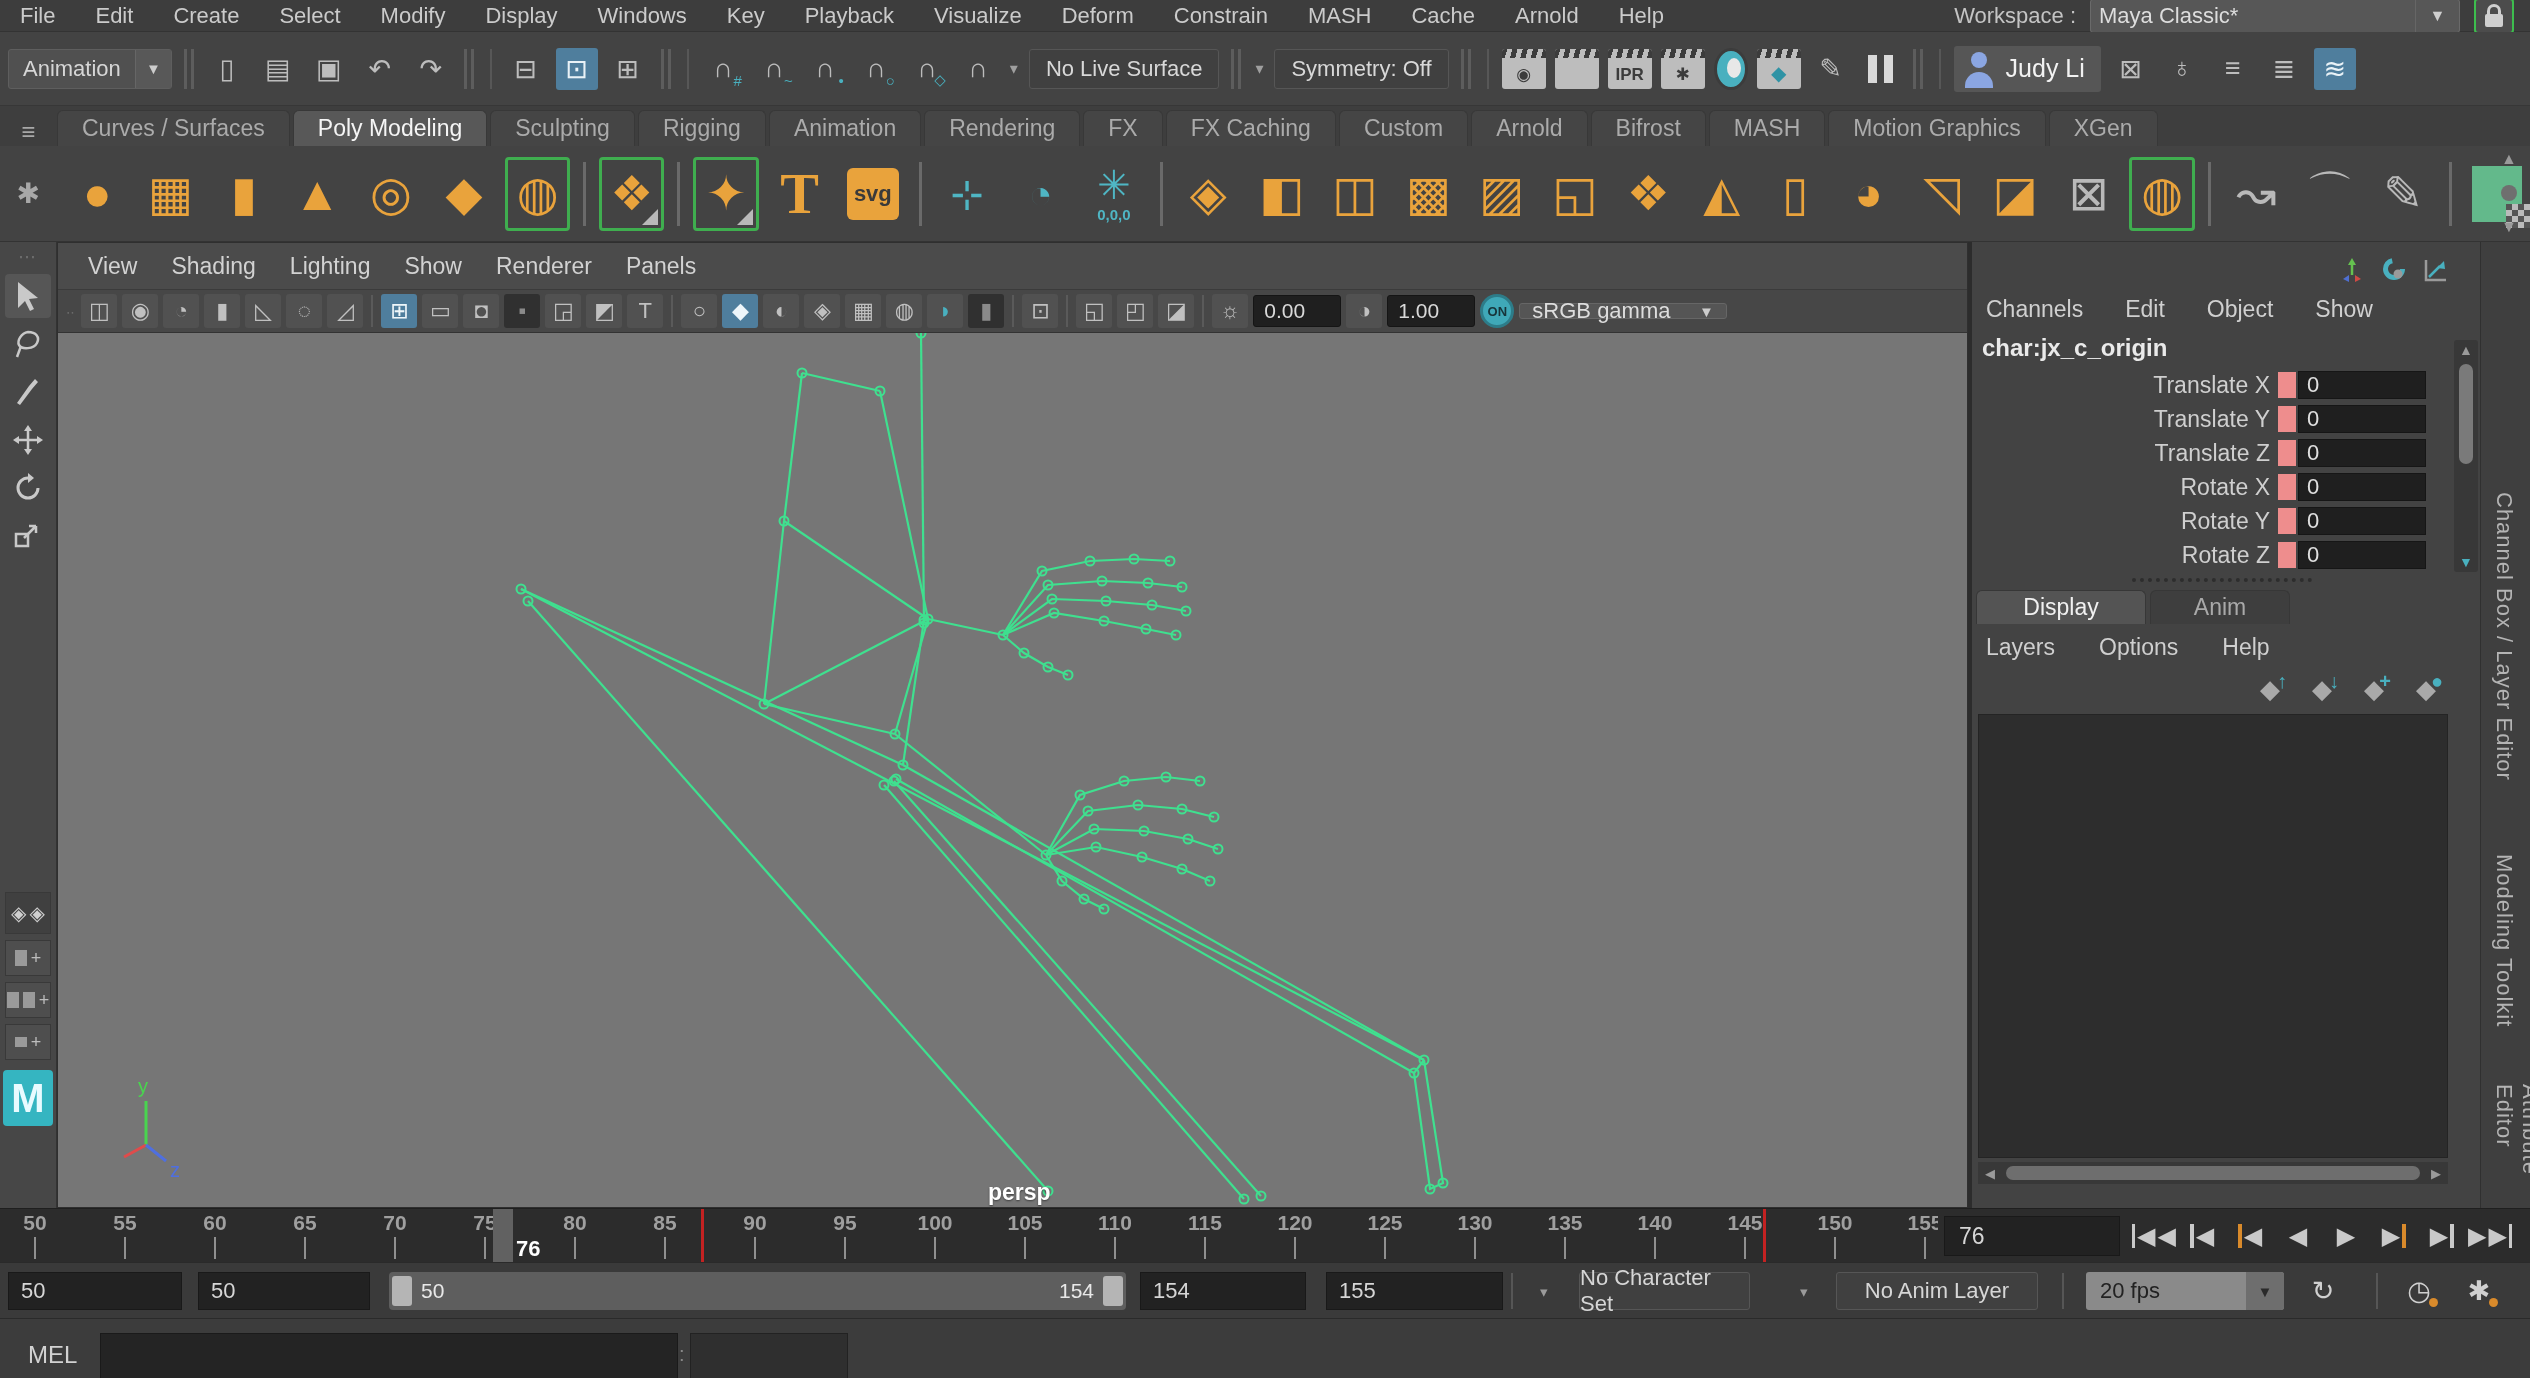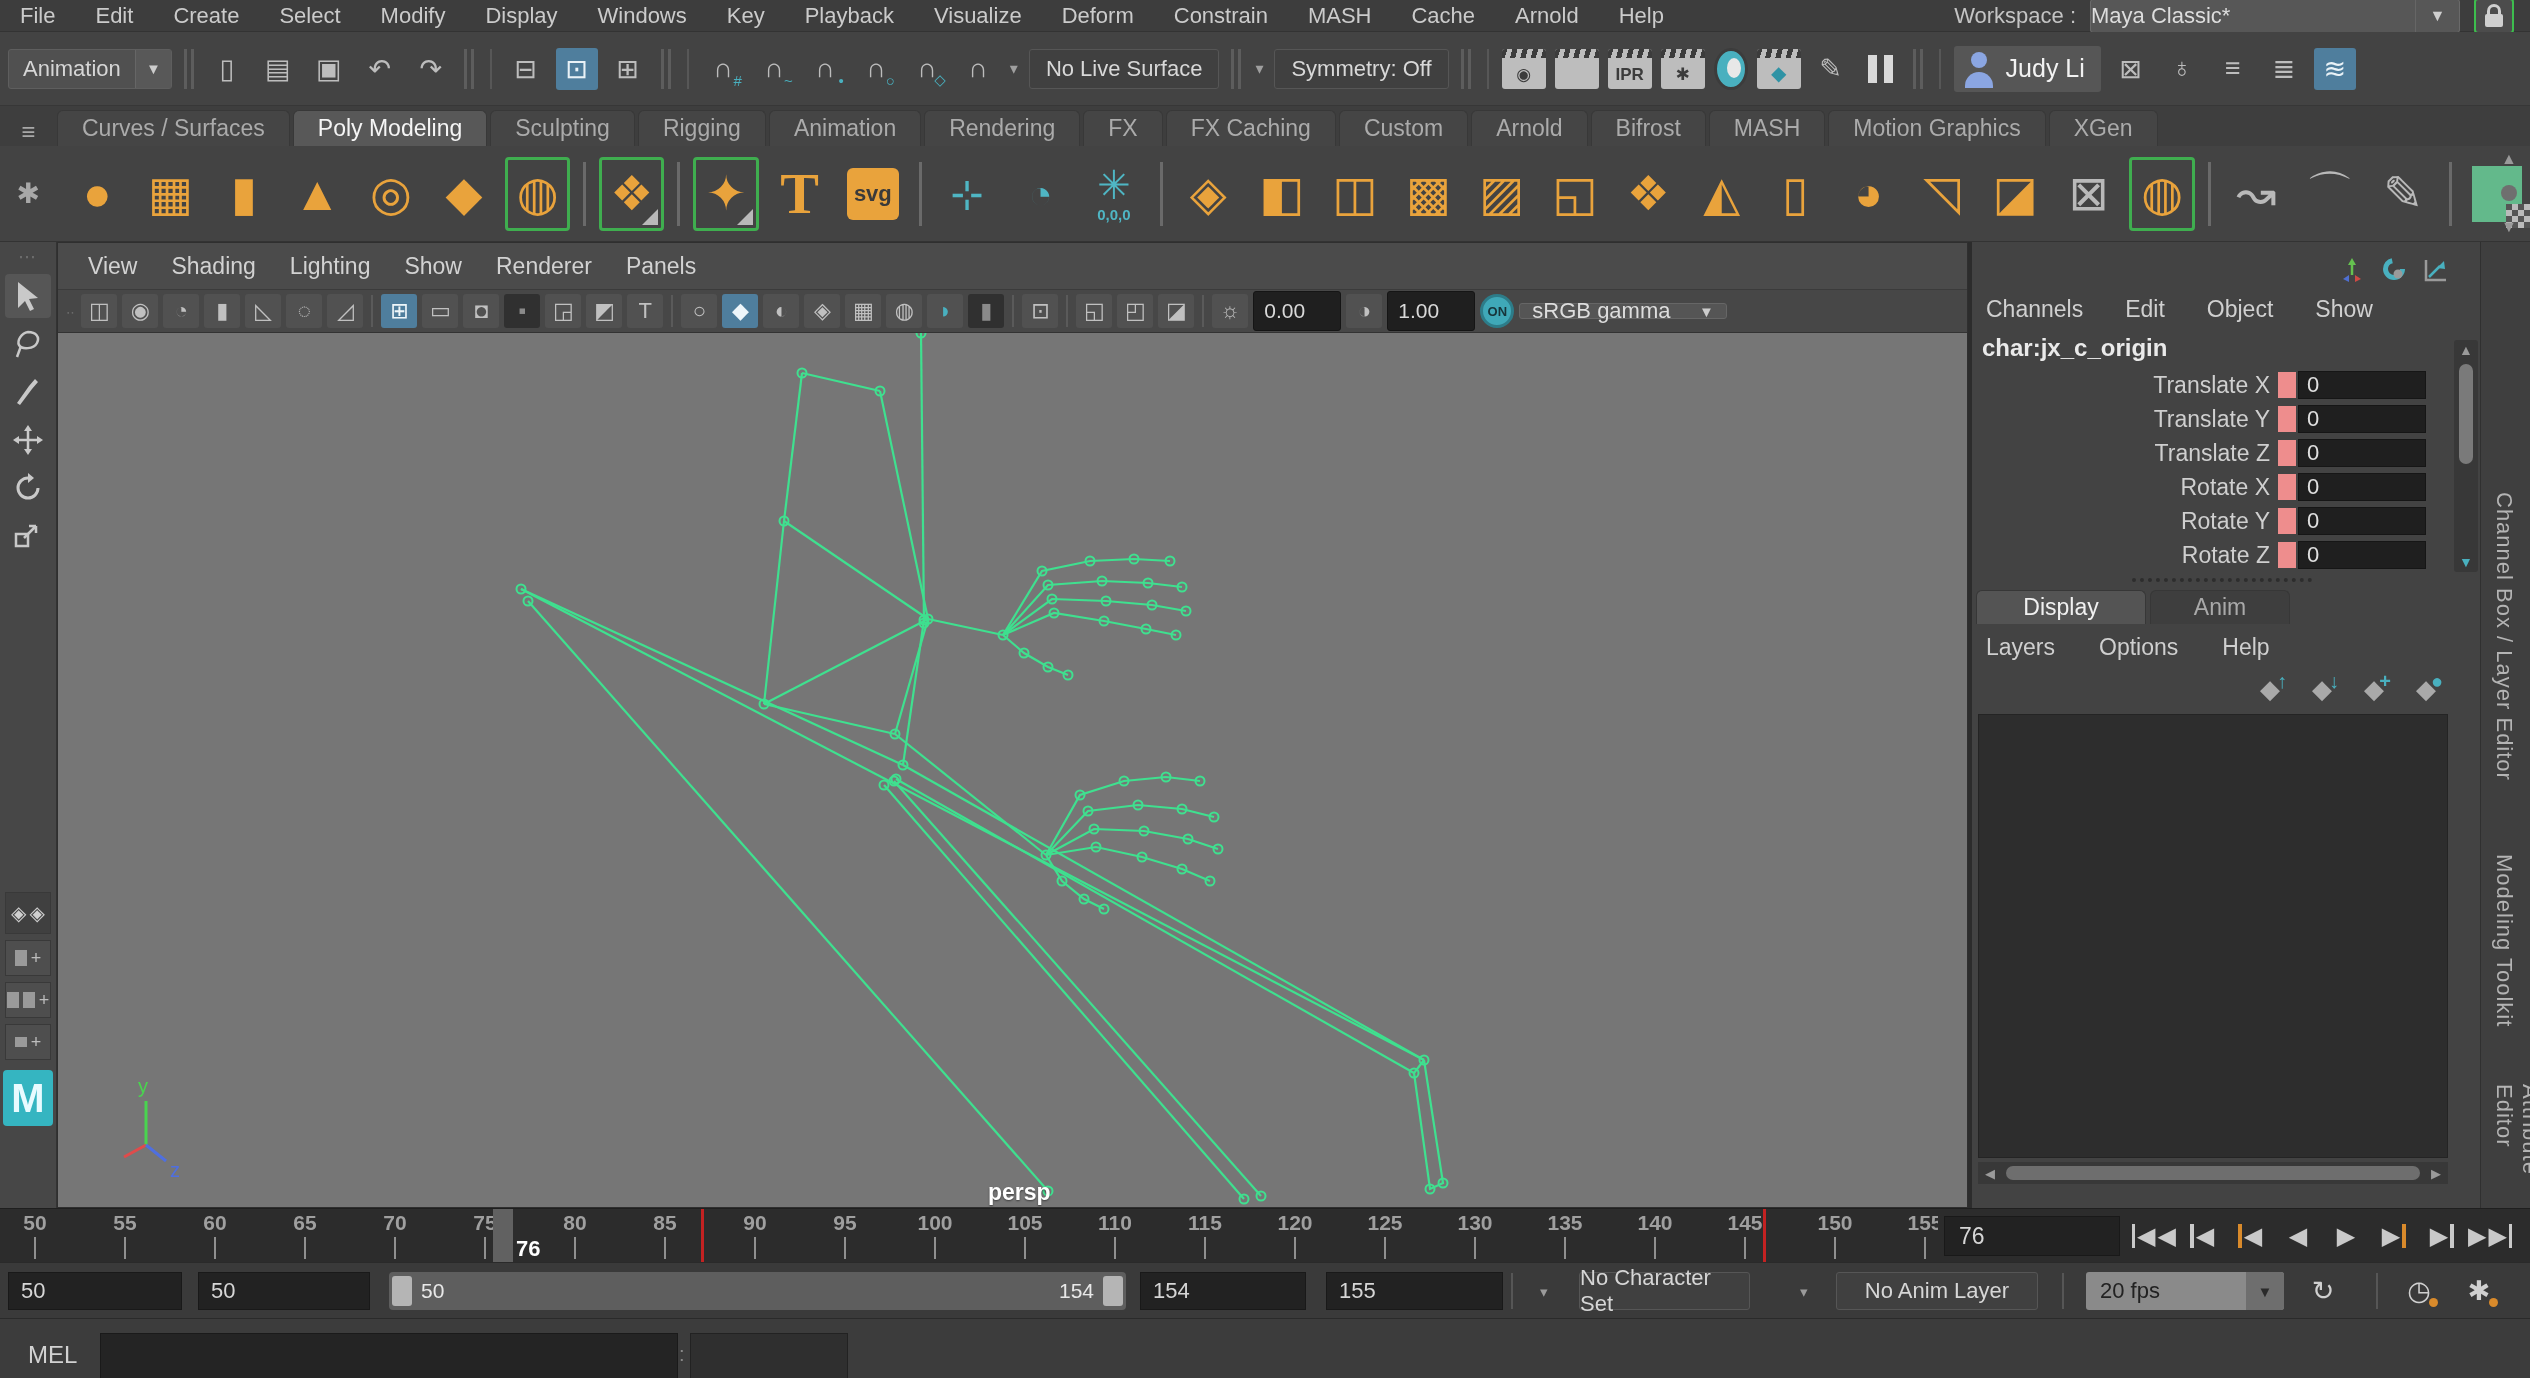--- a/index.html
+++ b/index.html
@@ -15,21 +15,21 @@
   #main      { position:absolute; left:0; top:242px; width:2530px; height:966px; background:#434343; }
   #timeline  { position:absolute; left:0; top:1208px;width:2530px; height:54px;  background:#2c2c2c; border-top:1px solid #1f1f1f; }
   #rangebar  { position:absolute; left:0; top:1262px;width:2530px; height:56px;  background:#3a3a3a; border-top:1px solid #2a2a2a; }
   #melbar    { position:absolute; left:0; top:1318px;width:2530px; height:60px;  background:#3c3c3c; border-top:1px solid #2a2a2a; }
 
   
   .menu-item { padding:0 20px; font-size:22px; color:#cbcbcb; height:39px; display:flex; align-items:center; }
   #workspace-zone { margin-left:auto; display:flex; align-items:center; gap:14px; padding-right:16px; }
   #workspace-label { font-size:22px; color:#c4c4c4; }
   #workspace-select { width:370px; height:34px; background:#575757; border:1px solid #6a6a6a; border-radius:3px; display:flex; align-items:center; }
-  #workspace-select .txt { flex:1; padding-left:0; font-size:22px; color:#dddddd; }
+  #workspace-select .txt { flex:1; padding-left:8px; font-size:22px; color:#dddddd; }
   #workspace-select .arr { width:44px; height:100%; display:flex; align-items:center; justify-content:center; color:#cfcfcf; font-size:16px; border-left:1px solid #666; }
   #lock-btn { width:40px; height:36px; border:2px solid #3dbd4e; border-radius:4px; background:#4c4c4c; display:flex; flex-direction:column; align-items:center; justify-content:center; }
   #lock-btn .shackle { width:14px; height:10px; border:3px solid #cfcfcf; border-bottom:none; border-radius:7px 7px 0 0; }
   #lock-btn .body    { width:18px; height:13px; background:#cfcfcf; border-radius:2px; }
 
   
   .sl-dd { height:40px; display:flex; align-items:center; background:#505050; border:1px solid #5e5e5e; border-radius:3px; }
   .sl-dd .txt { padding:0 14px; font-size:22px; color:#d6d6d6; min-width:118px; }
   .sl-dd .arr { width:36px; height:100%; background:#585858; border-left:1px solid #666; display:flex; align-items:center; justify-content:center; font-size:15px; color:#ccc; }
   .grip { width:10px; height:40px; border-left:3px solid #5d5d5d; border-right:3px solid #5d5d5d; margin:0 3px; }
@@ -96,21 +96,21 @@
   #viewport { position:absolute; left:57px; top:0; width:1911px; height:966px; background:#4b4b4b; border:1px solid #2f2f2f; }
   #vp-menus { height:46px; display:flex; align-items:center; gap:2px; background:#4b4b4b; padding-left:14px; }
   .vp-menu { font-size:23px; color:#d2d2d2; padding:0 16px; }
   #vp-icons { height:44px; display:flex; align-items:center; gap:5px; background:#474747; border-top:1px solid #3b3b3b; border-bottom:1px solid #333; padding-left:6px; }
   .dots { color:#6c6c6c; font-size:15px; margin:0 2px; }
   .vi { width:36px; height:34px; display:flex; align-items:center; justify-content:center; font-size:22px; color:#c0c0c0; border-radius:3px; background:#515151; }
   .vi.active { background:#4f7e9d; color:#eef6fa; }
   .vi.pressed { background:#303030; color:#8a8a8a; }
   .vi.teal { color:#49b0bf; }
   .vbar2 { width:2px; height:32px; background:#5a5a5a; margin:0 3px; }
-  .vfield { width:88px; height:40px; background:#1f1f1f; border:1px solid #151515; border-radius:3px; color:#d9d9d9; font-size:21px; display:flex; align-items:center; padding-left:10px; }
+  .vfield { width:88px; height:32px; background:#1f1f1f; border:1px solid #151515; border-radius:3px; color:#d9d9d9; font-size:21px; display:flex; align-items:center; padding-left:10px; }
   .on-toggle { width:34px; height:34px; border-radius:50%; background:#3fa8b8; border:3px solid #2d7c89; color:#17343a; font-size:13px; font-weight:bold; display:flex; align-items:center; justify-content:center; }
   .vdd { height:16px; min-width:208px; background:#555; border:1px solid #666; border-radius:3px; display:flex; align-items:center; }
   .vdd .txt { flex:1; font-size:22px; color:#ddd; padding-left:12px; }
   .vdd .arr { width:40px; text-align:center; color:#ccc; font-size:15px; }
 
   #vp-canvas { position:absolute; left:0; top:90px; width:1909px; height:874px; background:#767676; overflow:hidden; }
   #persp-label { position:absolute; left:930px; top:846px; color:#ffffff; font-size:23px; font-weight:bold; text-shadow:0 1px 2px rgba(0,0,0,.5); }
 
   #right-divider { position:absolute; left:1968px; top:0; width:4px; height:966px; background:#2c2c2c; }
   #right-panel { position:absolute; left:1972px; top:0; width:508px; height:966px; background:#434343; }

